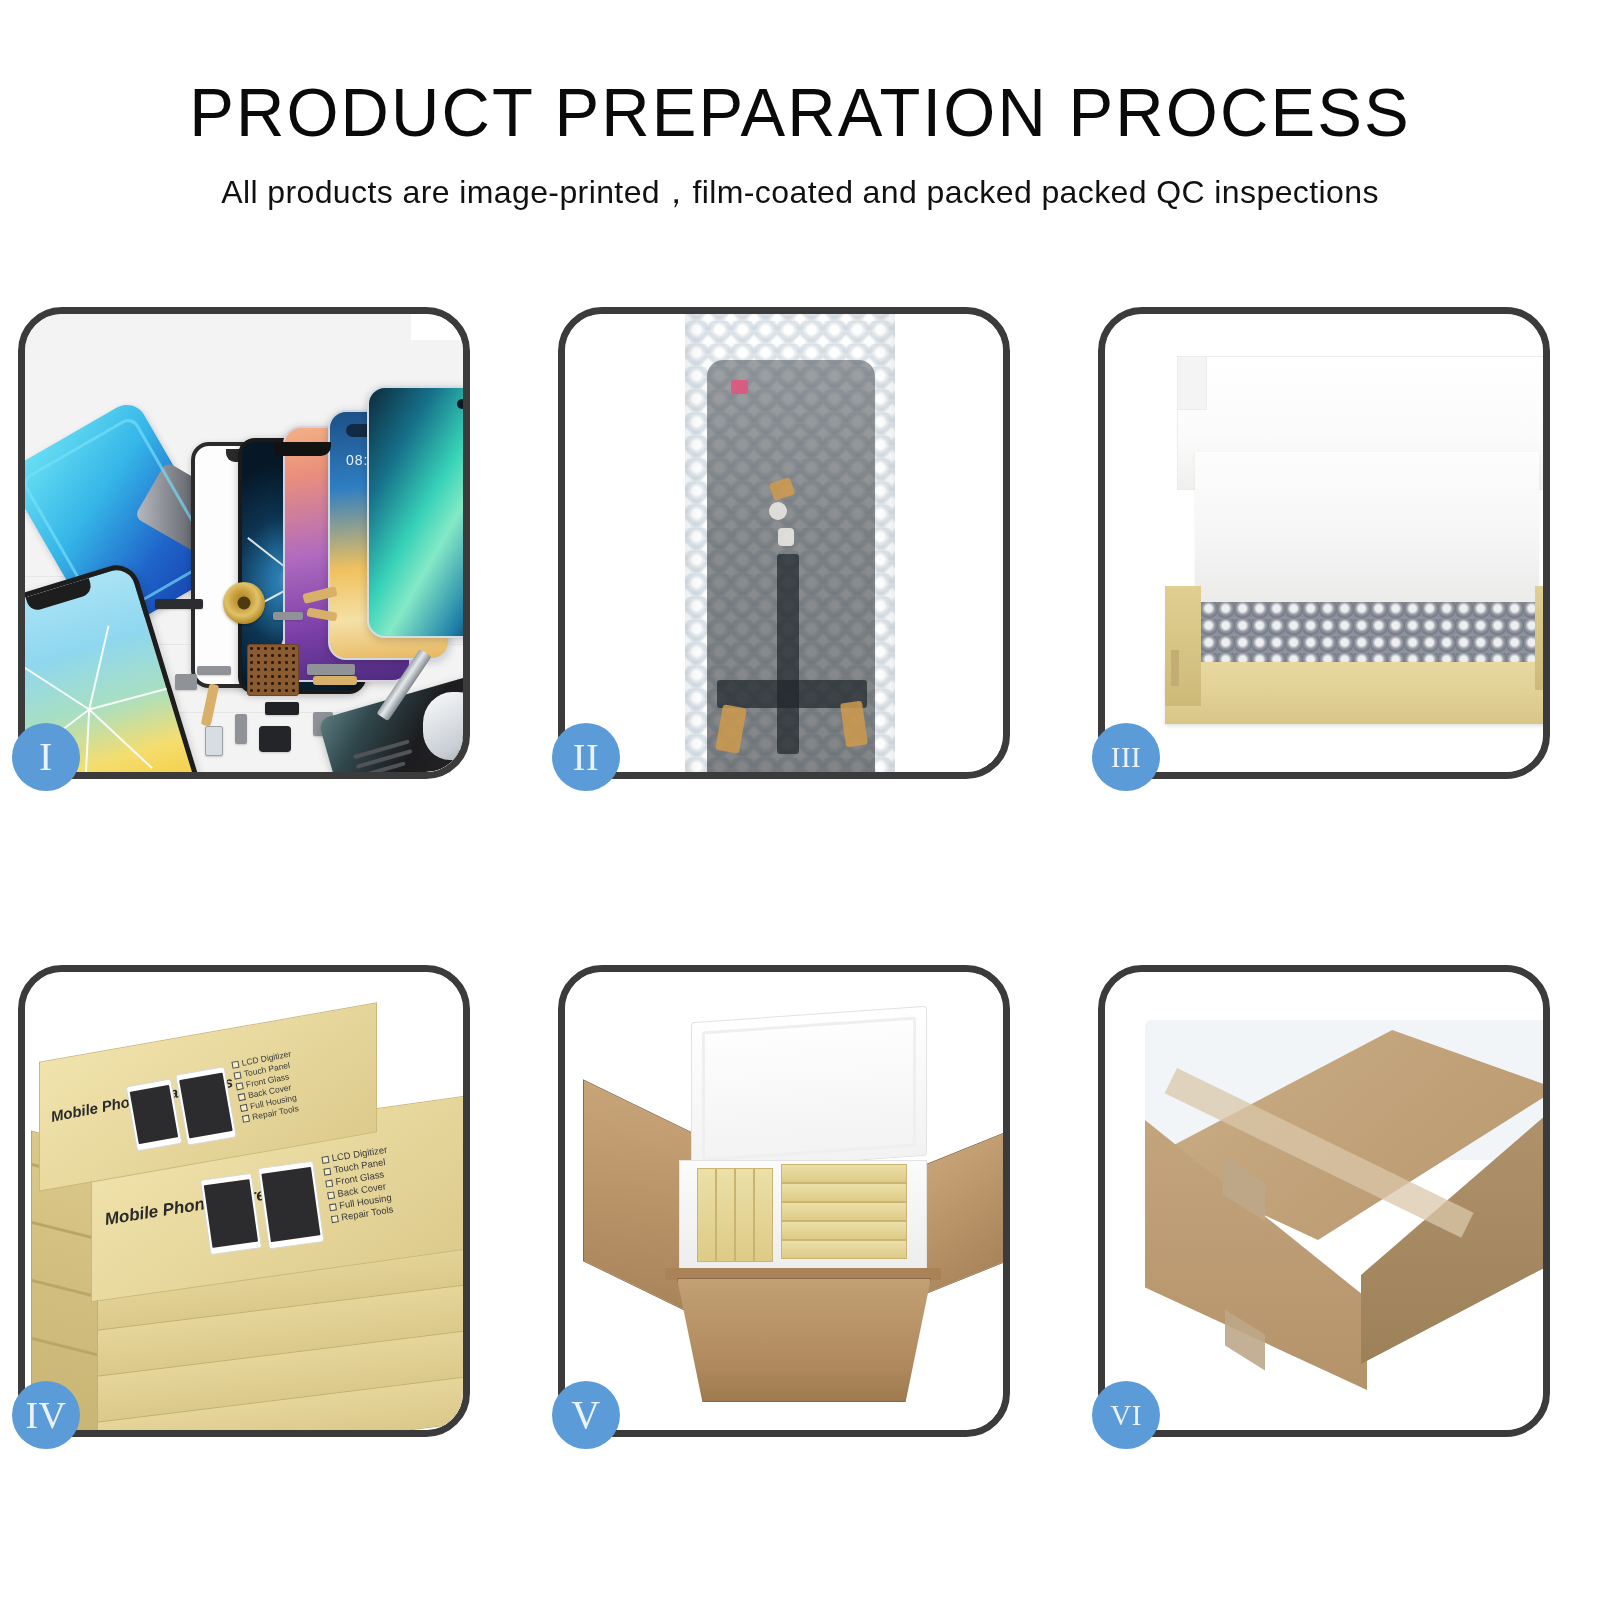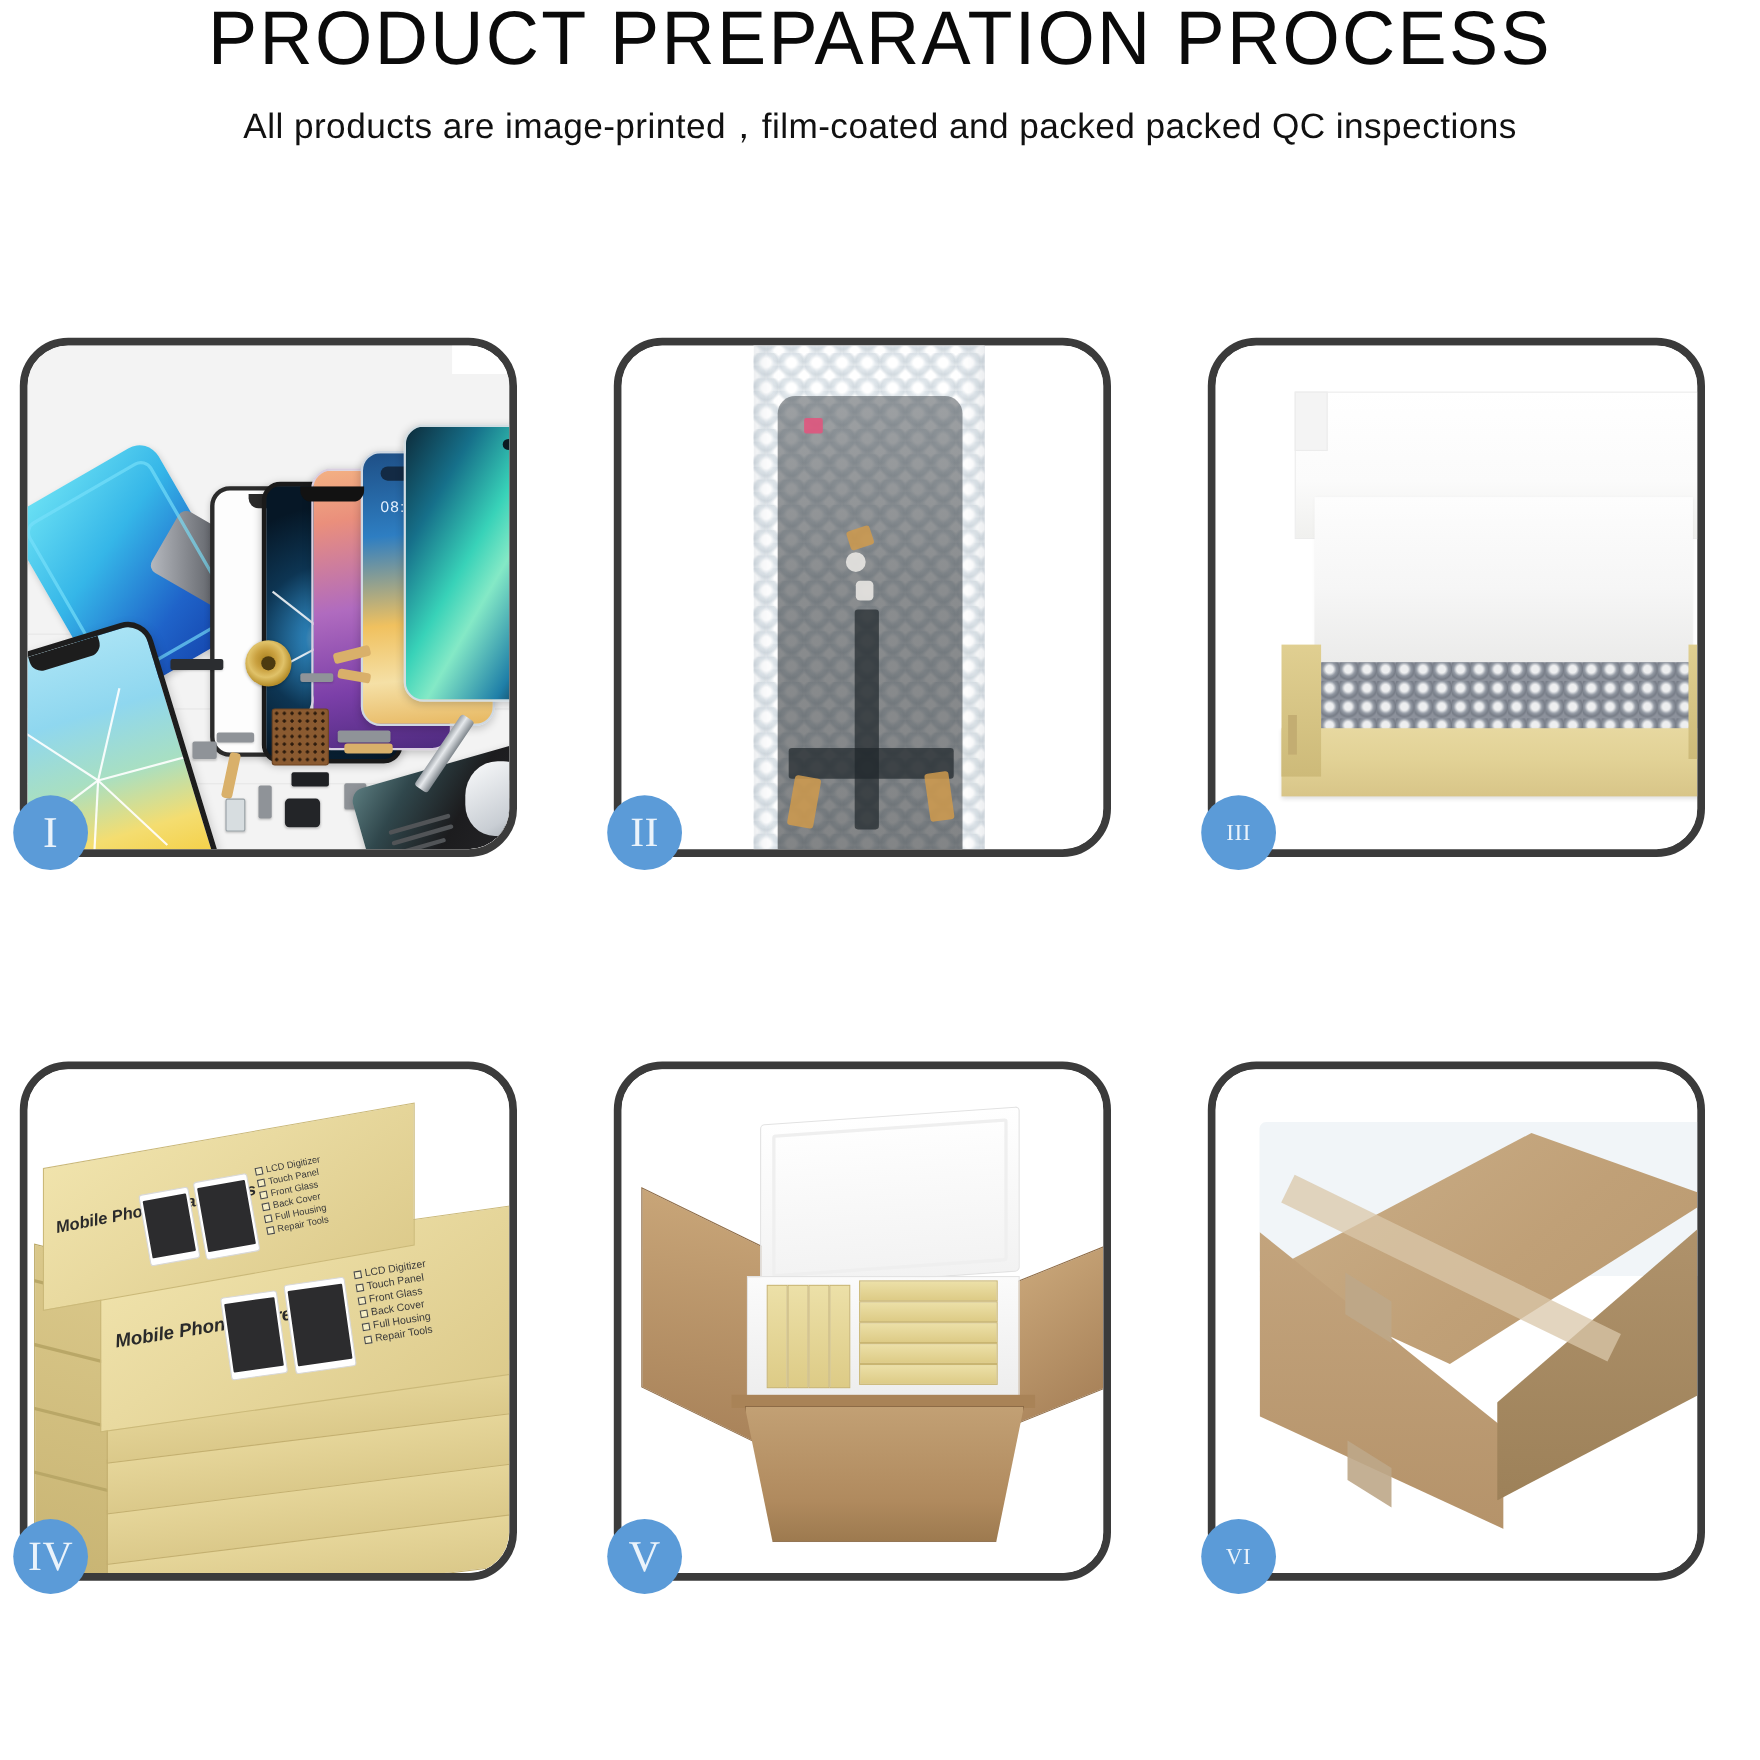--- a/index.html
+++ b/index.html
@@ -11,20 +11,21 @@
     width: 1600px;
     height: 1600px;
     font-family: "Liberation Sans", sans-serif;
     overflow: hidden;
     position: relative;
   }
 
   
   .header {
     width: 100%;
+    padding-top: 78px;
     text-align: center;
   }
   .main-title {
     font-family: "Liberation Sans", sans-serif;
     font-size: 69px;
     font-weight: 400;
     letter-spacing: 2.2px;
     color: #0a0a0a;
     line-height: 1.0;
     white-space: nowrap;
@@ -79,21 +80,21 @@
     justify-content: center;
     font-family: "Liberation Serif", serif;
     font-size: 40px;
     line-height: 1;
     letter-spacing: 0.5px;
     z-index: 40;
     left: -6px;
     bottom: -12px;
   }
   .badge.wide { font-size: 38px; }
-  .badge.extrawide { font-size: 21px; }
+  .badge.extrawide { font-size: 29px; }
 
   
   .p1-bg { position:absolute; inset:0; background:#f3f3f3; }
   .p1-stripe { position:absolute; left:0; right:0; height:1px; background:#e6e6e6; }
 
   .phone-adh {
     position: absolute;
     width: 150px; height: 195px;
     border-radius: 20px;
     background: linear-gradient(155deg,#6fe4f5 0%, #35b6e8 38%, #1f63c9 72%, #1340a8 100%);

